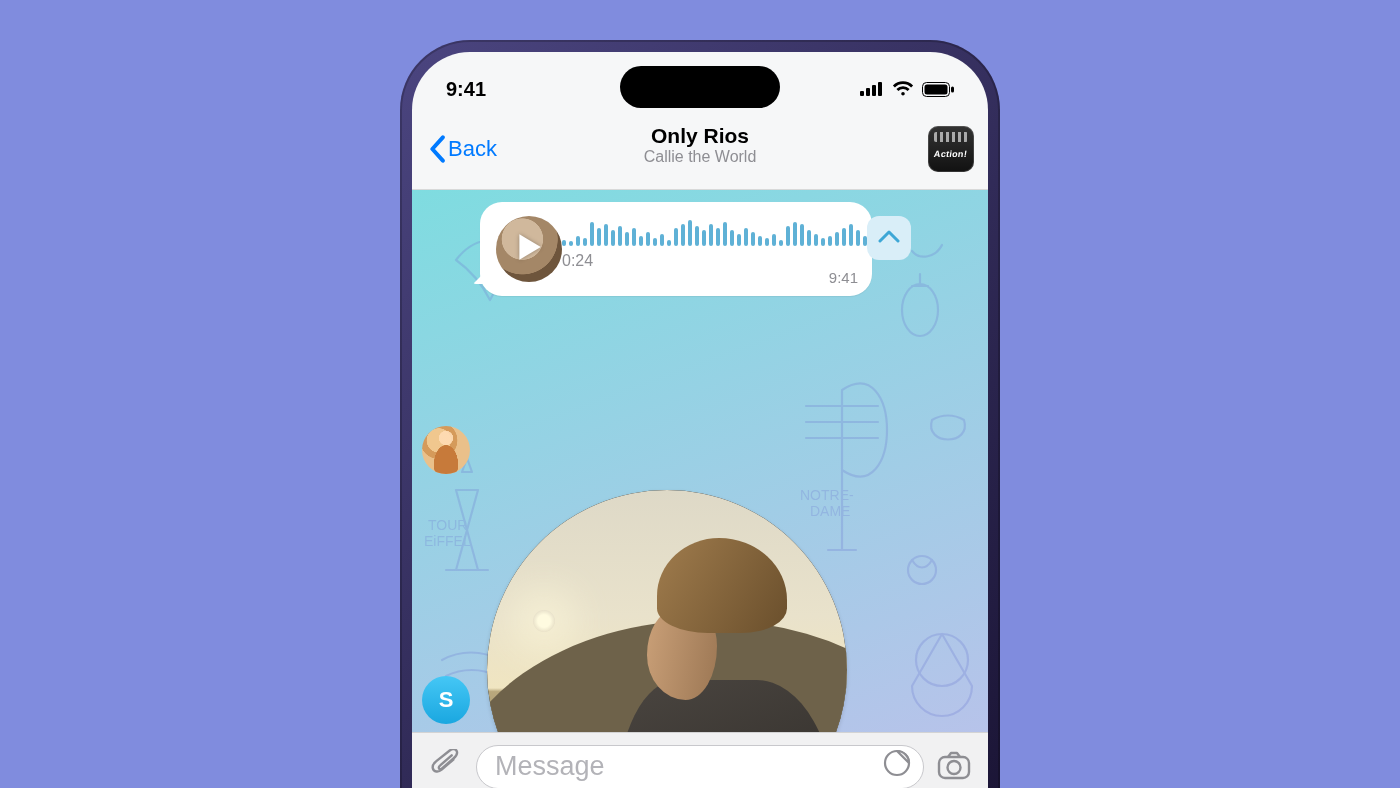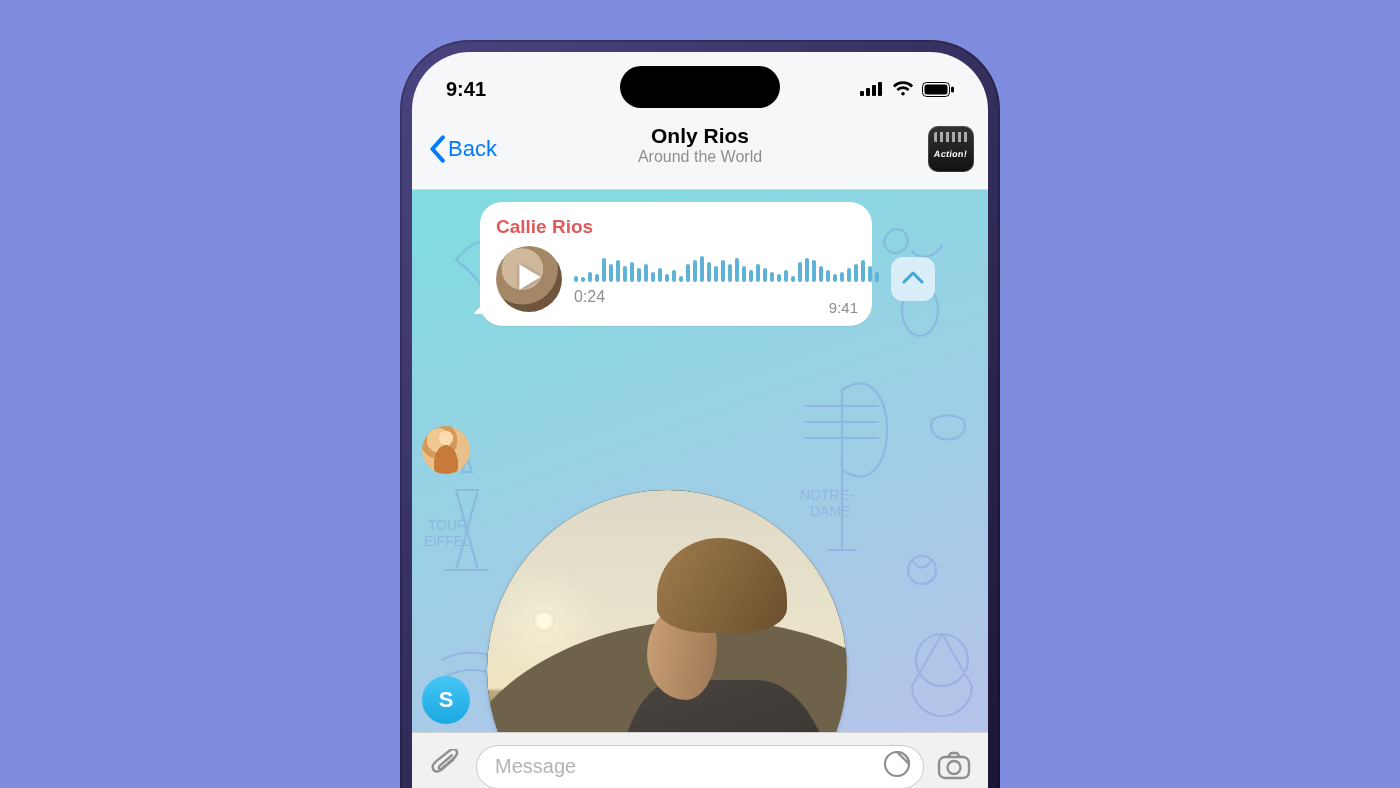--- a/index.html
+++ b/index.html
@@ -129,21 +129,21 @@
   }
   .bubble .tail {
     position: absolute; left: -7px; bottom: 12px;
     width: 20px; height: 20px;
     background: #fff;
     clip-path: polygon(100% 0, 100% 100%, 0 100%);
     border-bottom-left-radius: 3px;
   }
   .sender-name { color: var(--sender-red); font-weight: 600; font-size: 19px; margin-bottom: 8px; }
 
-  .voice-row { display: flex; align-items: center; gap: 12px; }
+  .voice-row { display: flex; }
   .voice-thumb {
     width: 66px; height: 66px; border-radius: 50%;
     background: radial-gradient(circle at 40% 35%, #d0b89c 0 35%, #a48767 36% 60%, #6e553c 61% 100%);
     display: flex; align-items: center; justify-content: center;
     flex: 0 0 auto;
   }
   .voice-thumb svg { filter: drop-shadow(0 0 2px rgba(0,0,0,.3)); }
   .wave-col { flex: 1 1 auto; }
   .waveform { display: flex; align-items: flex-end; gap: 3px; height: 30px; }
   .waveform span {
@@ -217,21 +217,21 @@
     width: 40px; height: 40px; display:flex; align-items:center; justify-content:center;
     color: #8e8e93;
   }
   .input-field {
     flex: 1 1 auto; height: 44px;
     background: var(--input-field-bg);
     border: 1px solid var(--input-border);
     border-radius: 22px;
     display: flex; align-items: center;
     padding: 0 10px 0 18px;
-    color: #b3b3b8; font-size: 20px;
+    color: #b3b3b8; font-size: 27px;
   }
   .input-field .spacer { flex:1; }
   .sticker-btn { width:32px; height:32px; color:#8e8e93; display:flex; align-items:center; justify-content:center; }
 </style>
 </head>
 <body>
 
 <div class="stage">
   <div class="phone">
     <div class="screen">
@@ -273,21 +273,21 @@
         <div class="back-btn">
           <span>
             <svg width="18" height="28" viewBox="0 0 14 24">
                 <path d="M12 2 3 12l9 10" fill="none" stroke="#007aff" stroke-width="3.4" stroke-linecap="round" stroke-linejoin="round"></path>
               </svg>
           </span>
           <span>Back</span>
         </div>
         <div class="title-block">
           <div class="title-main">Only Rios</div>
-          <div class="title-sub">Around the World</div>
+          <div class="title-sub">Callie the World</div>
         </div>
         <div class="chat-avatar">
           <span>Action!</span>
         </div>
       </div>
 
       <div class="chat-area">
         <svg class="doodle-layer" viewBox="0 0 576 560" preserveAspectRatio="xMidYMid slice">
           <g fill="none" stroke="currentColor" stroke-width="2.2" stroke-linecap="round" stroke-linejoin="round">
             <path d="M490 40c8 6 8 18-2 22-10 4-20-6-14-16 4-6 10-8 16-6z"></path>
@@ -308,21 +308,20 @@
             <circle cx="510" cy="380" r="14"></circle>
               <path d="M500 370c6 10 14 10 20 0"></path>
             <path d="M30 470c18-10 40-10 58 0M34 486c16-8 36-8 50 0"></path>
           </g>
         </svg>
 
         <div class="sender-avatar"></div>
 
         <div class="bubble">
           <div class="tail"></div>
-          <div class="sender-name">Callie Rios</div>
 
           <div class="voice-row">
             <div class="voice-thumb">
               <span>
                 <svg width="26" height="30" viewBox="0 0 24 28">
                     <path d="M3 2l20 12L3 26z" fill="#fff"></path>
                   </svg>
               </span>
             </div>
             <div class="wave-col">

